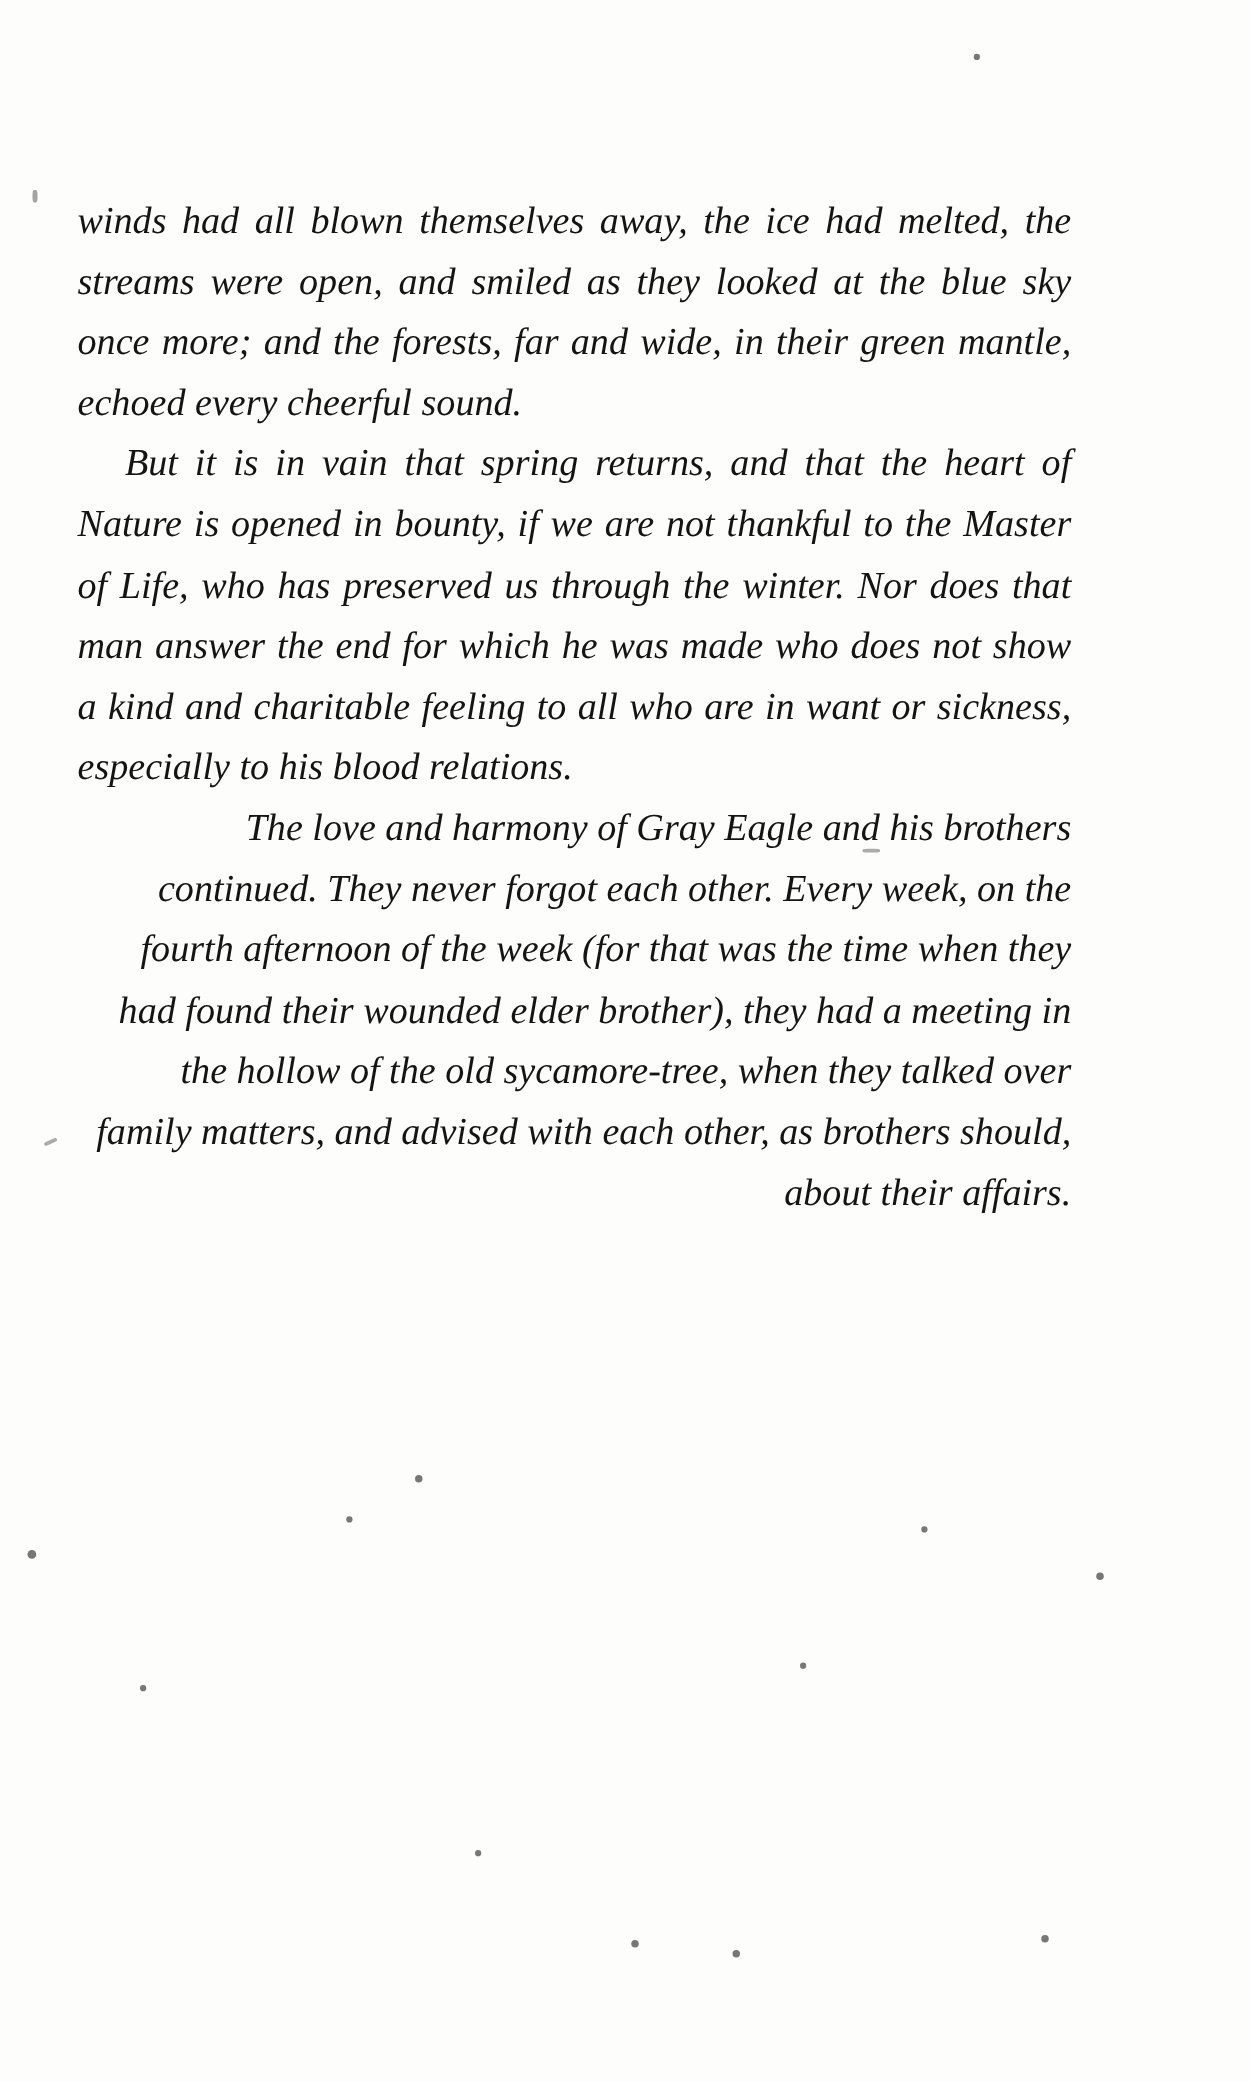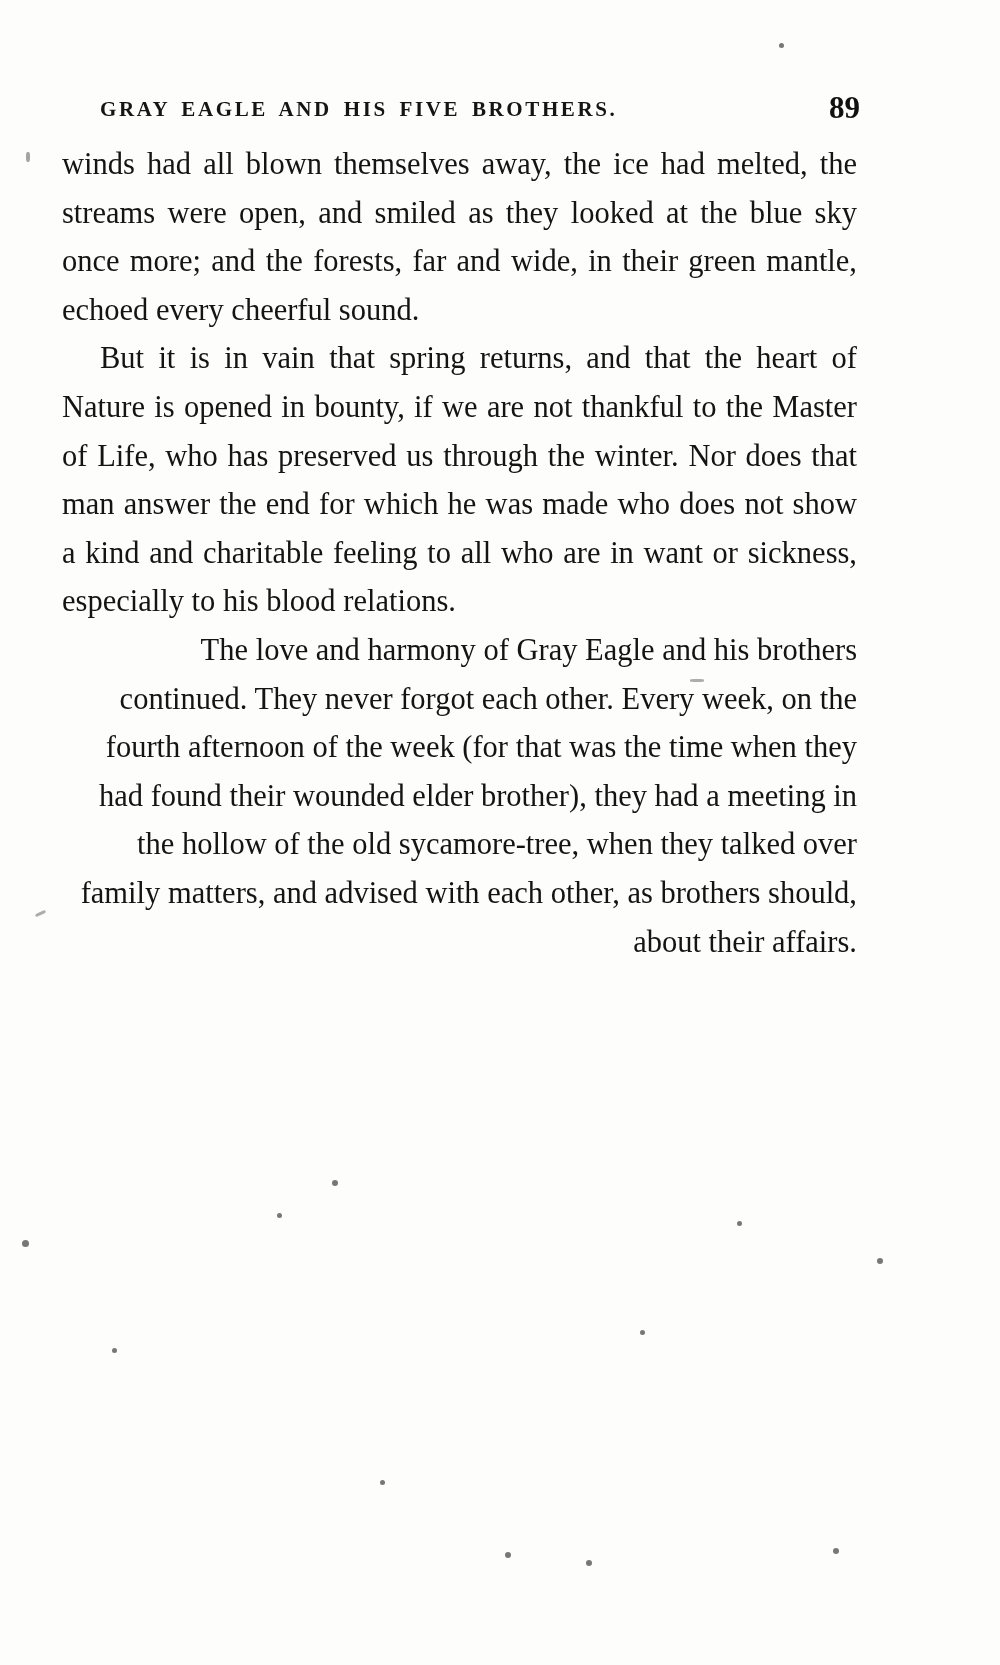--- a/index.html
+++ b/index.html
@@ -49,23 +49,24 @@
     font-weight: 600;
     color: #111;
     margin-left: 18px;
     position: relative;
     top: 2px;
   }
 
   
   .textblock {
     position: absolute;
-    top: 140px;
+    top: 152px;
     left: 62px;
     width: 795px;
+    font-style: italic;
   }
 
   .para {
     font-size: 30.5px;
     line-height: 48.6px;
     text-align: justify;
     text-justify: inter-word;
     margin: 0 0 0 0;
     color: #141414;
     -webkit-font-smoothing: antialiased;
@@ -101,24 +102,20 @@
   .speck.s12{ left: 586px; top: 1560px;width: 6px;  height: 6px; }
   .speck.s13{ left: 833px; top: 1548px;width: 6px;  height: 6px; }
   .speck.s14{ left: 35px;  top: 912px; width: 11px; height: 3px; opacity:.45; border-radius:30%; transform: rotate(-25deg); }
   .speck.s15{ left: 690px; top: 679px; width: 14px; height: 3px; opacity:.45; border-radius:30%; }
 </style>
 </head>
 <body>
 
 <div class="page">
 
-  <div class="running-head">
-    <span class="rh-title">GRAY EAGLE AND HIS FIVE BROTHERS.</span>
-    <span class="rh-folio">89</span>
-  </div>
 
   <div class="textblock">
     <p class="para">winds had all blown themselves away, the ice had melted, the streams were open, and smiled as they looked at the blue sky once more; and the forests, far and wide, in their green mantle, echoed every cheerful sound.</p>
     <p class="para indent">But it is in vain that spring returns, and that the heart of Nature is opened in bounty, if we are not thankful to the Master of Life, who has preserved us through the winter. Nor does that man answer the end for which he was made who does not show a kind and charitable feeling to all who are in want or sickness, especially to his blood relations.</p>
     <p class="para indent">The love and harmony of Gray Eagle and his brothers continued. They never forgot each other. Every week, on the fourth afternoon of the week (for that was the time when they had found their wounded elder brother), they had a meeting in the hollow of the old sycamore-tree, when they talked over family matters, and advised with each other, as brothers should, about their affairs.</p>
   </div>
 
   <span class="speck s1"></span>
   <span class="speck s2"></span>
   <span class="speck s3"></span>

